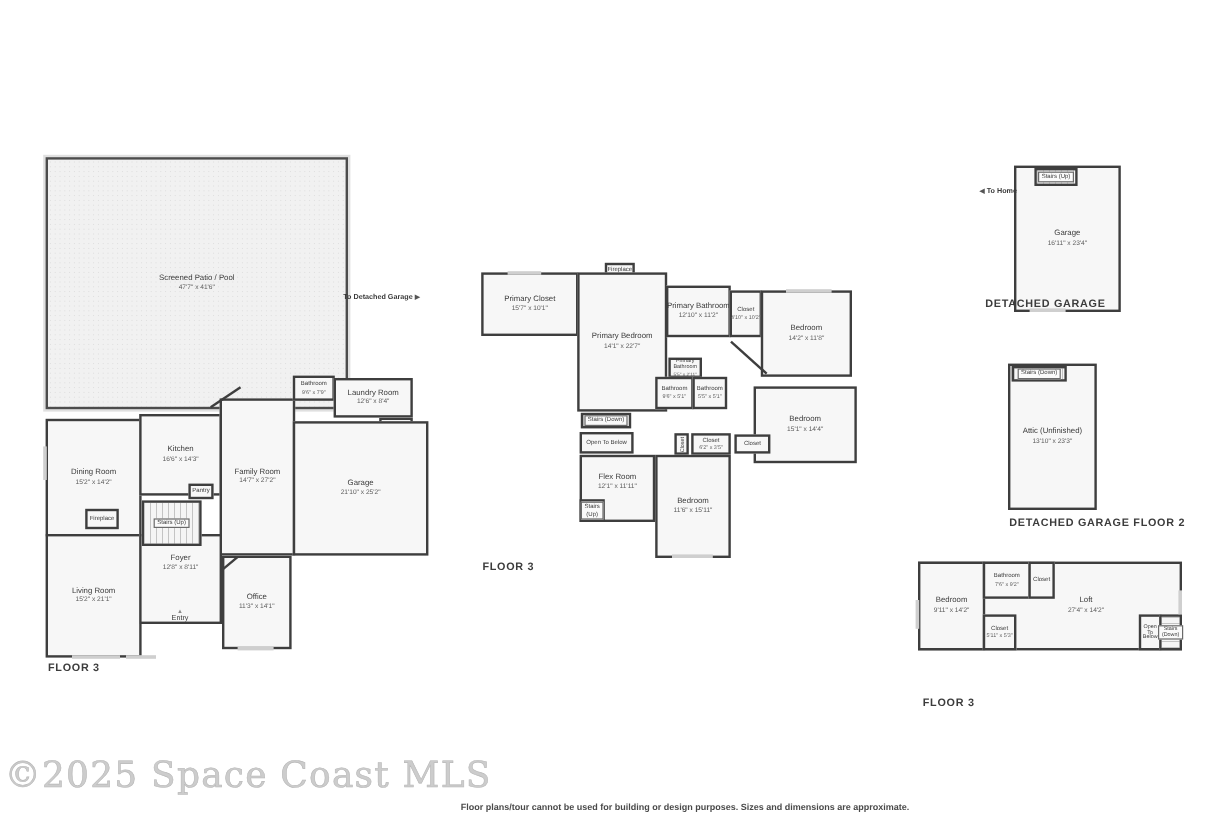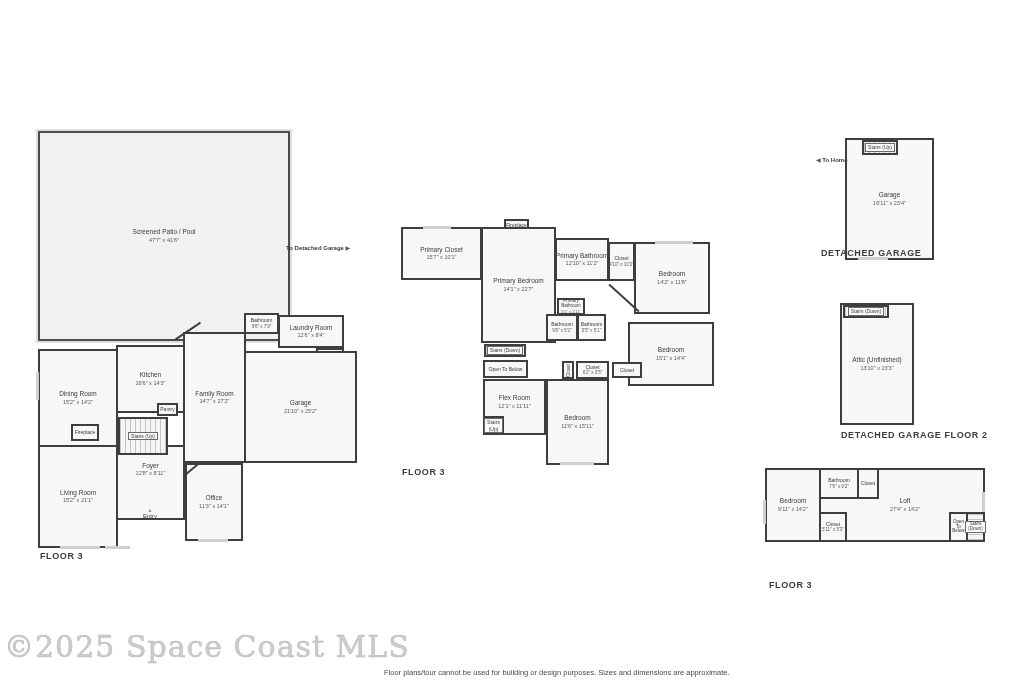--- a/index.html
+++ b/index.html
@@ -39,21 +39,21 @@
   .entry .tri { display:block; font-size:5px; color:#8a8a8a; line-height:1; }
   .win { position:absolute; background:#cfcfcf; }
   .wall { position:absolute; background:#3e3e3e; }
 
   .footer-watermark { position:absolute; left:4px; top:629px;
                       font-family:"DejaVu Serif",serif; font-size:30px;
                       color:#cccccc; letter-spacing:1px; -webkit-text-stroke:0.5px #b8b8b8; }
   .footer-address { position:absolute; left:18px; top:662px; font-size:11px;
                     font-weight:bold; color:#474747; }
   .footer-disclaimer { position:absolute; left:352px; top:668px; font-size:7.5px;
-                       font-weight:normal; color:#4a4a4a;padding-left:32px; }
+                       font-weight:bold; color:#4a4a4a;padding-left:32px; }
 </style>
 </head>
 <body>
 
 <div class="plan">
 
   <div class="room patio" style="left:38px;top:131px;width:252px;height:210px">
     <div class="lbl">
       <span class="nm">Screened Patio / Pool</span>
       <span class="dm">47'7" x 41'6"</span>

